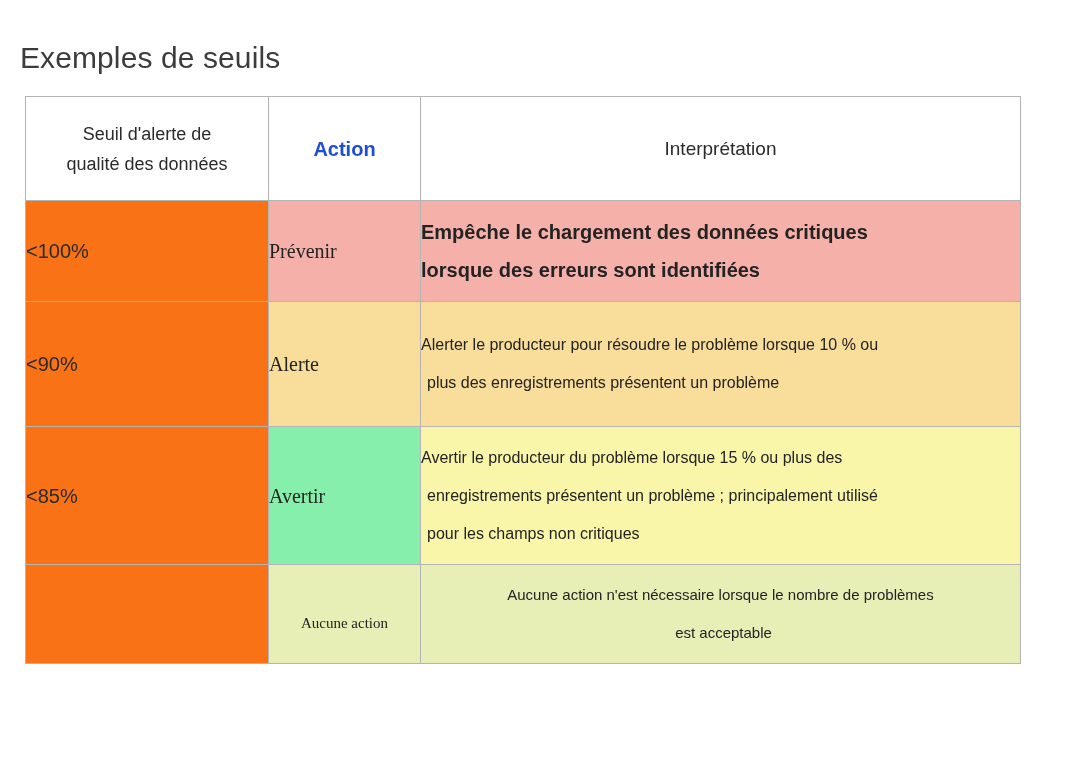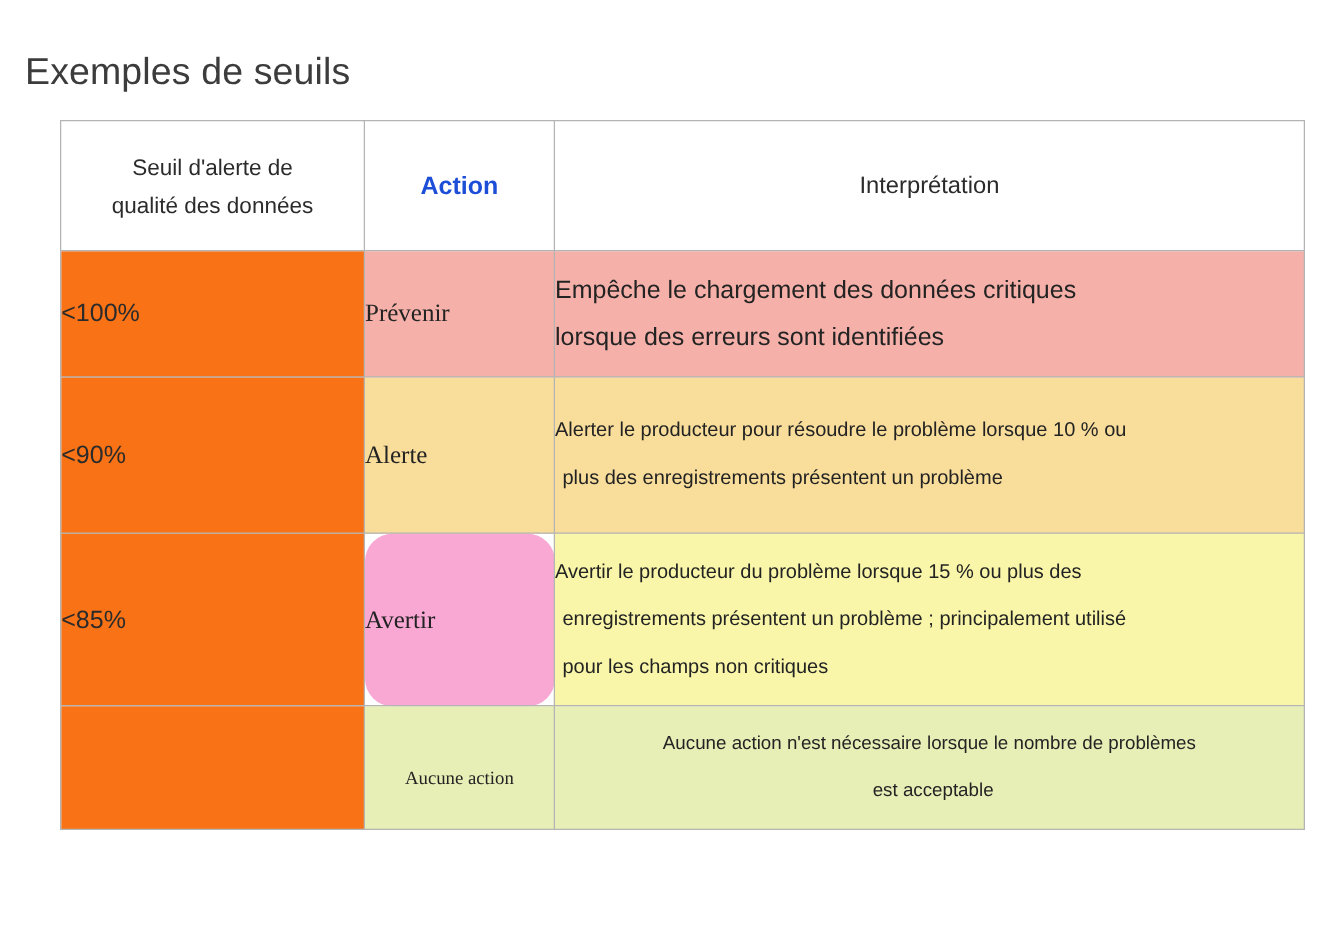--- a/index.html
+++ b/index.html
@@ -25,21 +25,21 @@
     font-size: 30px;
     font-weight: 400;
     line-height: 40px;
     color: #3c3c3c;
     letter-spacing: 0.1px;
     white-space: nowrap;
   }
 
   .table-wrap {
     position: absolute;
-    left: 48px;
+    left: 25px;
     top: 96px;
     width: 995px;
   }
 
   table.threshold-table {
     width: 995px;
     border-collapse: collapse;
     table-layout: fixed;
     background: #ffffff;
   }
@@ -91,21 +91,21 @@
   td.cell-action.sz-lg { font-size: 20px; }
   td.cell-action.sz-sm { font-size: 15px; padding-top: 18px; }
 
   
   td.cell-interp {
     vertical-align: top;
     padding: 10px 16px 10px 12px;
     color: #232323;
   }
   td.cell-interp .line { display: block; white-space: nowrap; }
-  td.cell-interp.sz-lg { font-size: 20px; }
+  td.cell-interp.sz-lg { font-size: 20px; font-weight: bold; }
   td.cell-interp.sz-lg .line { line-height: 38px; }
   td.cell-interp.sz-md { font-size: 16px; }
   td.cell-interp.sz-md .line { line-height: 38px; }
   td.cell-interp.sz-sm { font-size: 15px; }
   td.cell-interp.sz-sm .line { line-height: 38px; }
   td.cell-interp .indent { padding-left: 6px; }
 
   
   tr.row-prevent   td { height: 101px; }
   tr.row-alert     td { height: 125px; }
@@ -157,21 +157,21 @@
         <td class="cell-threshold">&lt;90%</td>
         <td class="cell-action sz-lg" style="background: rgb(248, 221, 155);">Alerte</td>
         <td class="cell-interp sz-md" style="background: rgb(248, 221, 155);">
           <span class="line">Alerter le producteur pour résoudre le problème lorsque 10 % ou</span>
           <span class="line indent">plus des enregistrements présentent un problème</span>
         </td>
       </tr>
 
       <tr class="row-warn">
         <td class="cell-threshold">&lt;85%</td>
-        <td class="cell-action sz-lg" style="background: #f9a8d4; border-radius: 22px;">Avertir</td>
+        <td class="cell-action sz-lg" style="background: #86efac;">Avertir</td>
         <td class="cell-interp sz-md" style="background: rgb(249, 246, 169);">
           <span class="line">Avertir le producteur du problème lorsque 15 % ou plus des</span>
           <span class="line indent">enregistrements présentent un problème ; principalement utilisé</span>
           <span class="line indent">pour les champs non critiques</span>
         </td>
       </tr>
 
       <tr class="row-noaction">
         <td class="cell-threshold"></td>
         <td class="cell-action sz-sm" style="background: rgb(231, 239, 182);">Aucune action</td>

